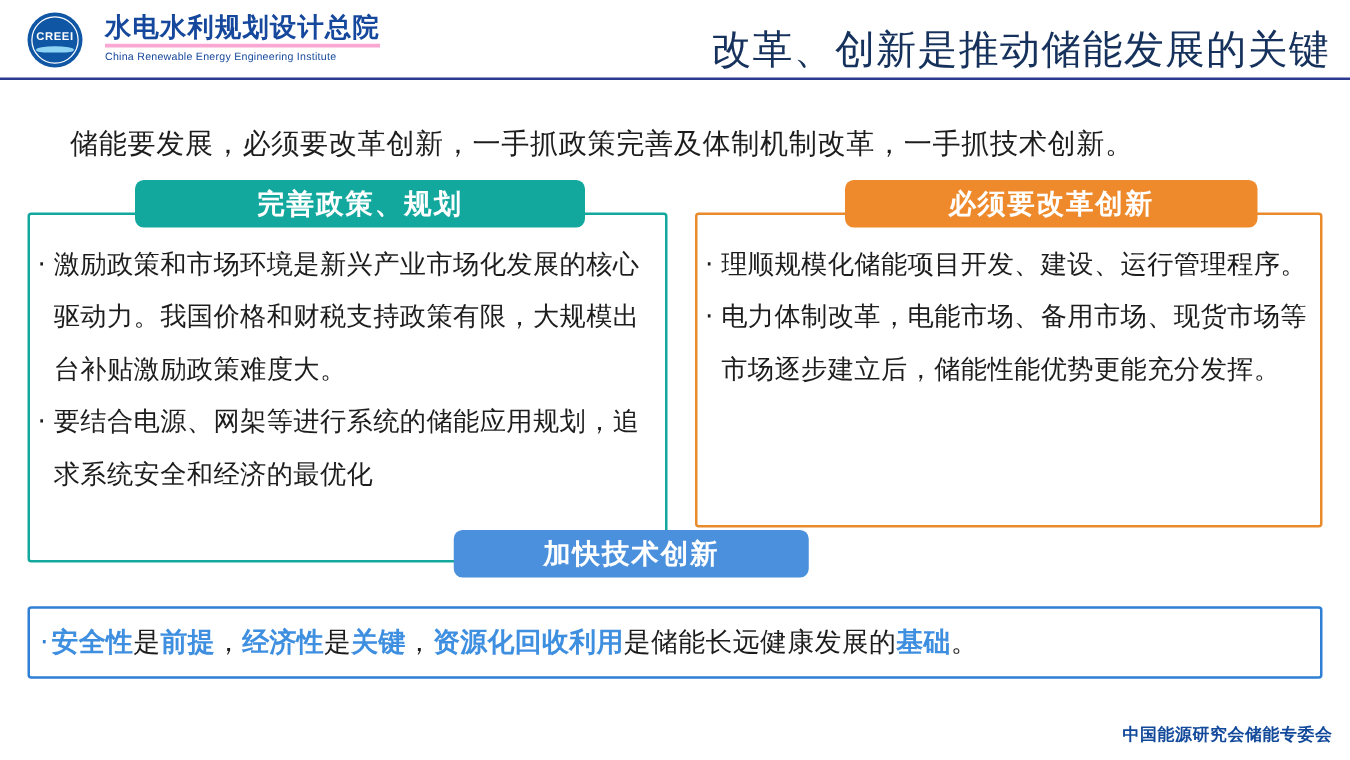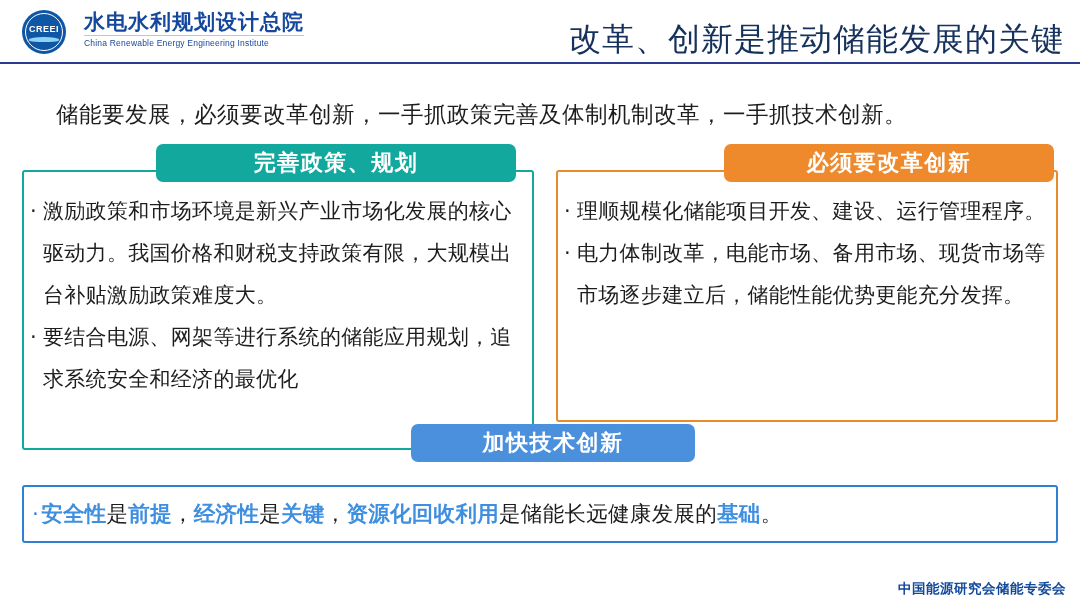--- a/index.html
+++ b/index.html
@@ -78,21 +78,21 @@
     color: #15489c;
     letter-spacing: 1px;
     line-height: 24px;
     font-family: "DejaVu Sans", "Liberation Sans", sans-serif;
   }
   .logo-en {
     font-size: 8.5px;
     color: #15489c;
     letter-spacing: 0.2px;
     line-height: 12px;
-    border-top: 1px solid #f9a8d4;
+    border-top: 3px solid #f9a8d4;
     padding-top: 1px;
     margin-top: 1px;
   }
   .slide-title {
     position: absolute;
     right: 16px; top: 18px;
     font-size: 32px;
     font-weight: normal;
     color: #16325c;
     letter-spacing: 1px;
@@ -138,21 +138,20 @@
     border-radius: 7px;
     color: #ffffff;
     font-size: 22px;
     font-weight: bold;
     text-align: center;
     letter-spacing: 1.5px;
     font-family: "DejaVu Sans", "Liberation Sans", sans-serif;
     display: flex;
     align-items: center;
     justify-content: center;
-    margin-left: 48px;
   }
   .pill-green {
     left: 108px; top: 144px;
     width: 360px; height: 38px;
     background: #13a89e;
   }
   .pill-orange {
     left: 676px; top: 144px;
     width: 330px; height: 38px;
     background: #ee8a2c;

